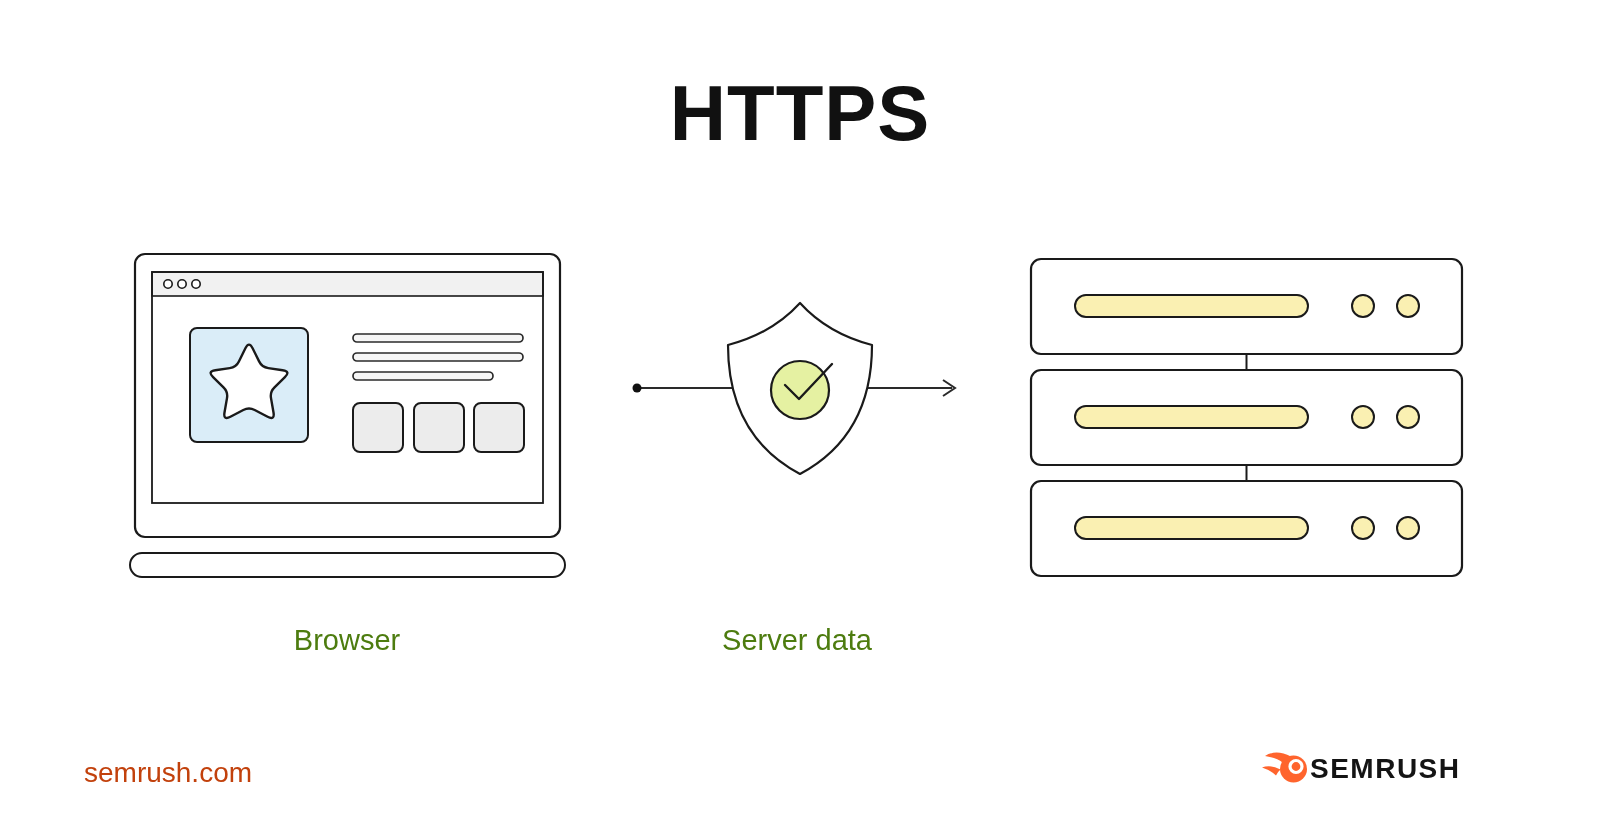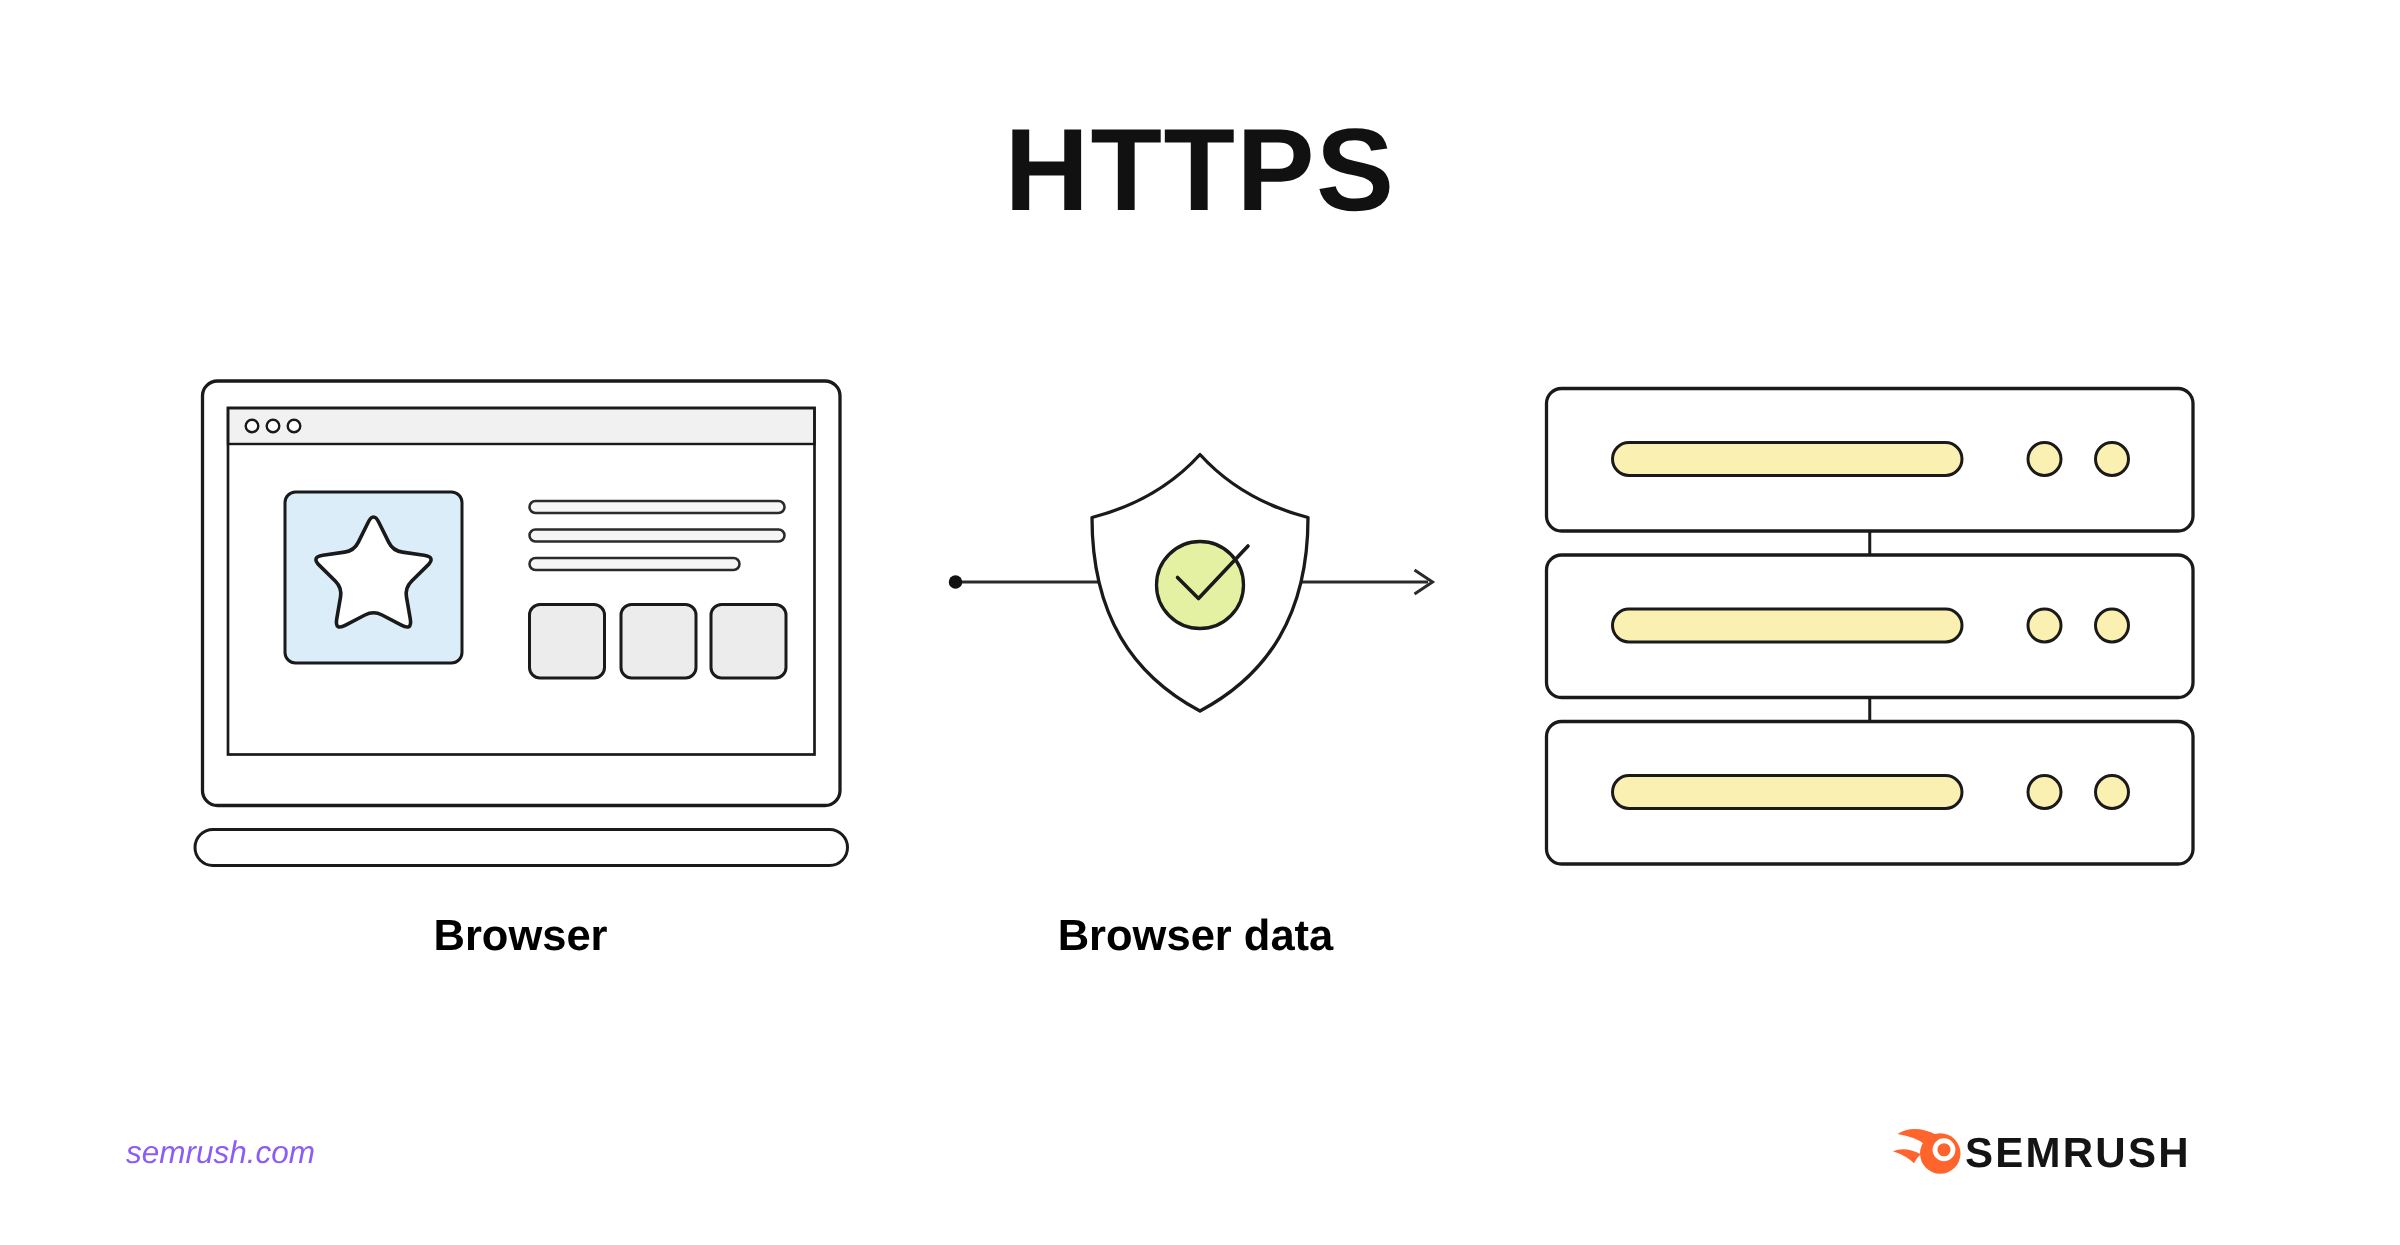--- a/index.html
+++ b/index.html
@@ -6,32 +6,32 @@
   body{
     width:1600px;height:830px;background:#ffffff;position:relative;overflow:hidden;
     font-family:"Liberation Sans","DejaVu Sans",sans-serif;color:#111111;
   }
   .stage{position:absolute;inset:0;}
   .title{
     position:absolute;left:800px;top:68px;transform:translateX(-50%);
     font-size:78px;font-weight:800;letter-spacing:1px;color:#111;white-space:nowrap;
   }
   .node-label{
-    position:absolute;top:608px;transform:translateX(-50%);
-    font-size:29px;font-weight:700;color:#000000;white-space:nowrap;
+    position:absolute;top:624px;transform:translateX(-50%);
+    font-size:29px;font-weight:400;color:#4d7c0f;white-space:nowrap;
   }
   .label-browser{left:347px;}
   .label-secure{left:797px;}
   .label-server{left:1246px;}
   .art{position:absolute;}
   .art-browser{left:127px;top:246px;}
   .art-flow{left:600px;top:280px;}
   .art-server{left:1020px;top:250px;}
   .footer-site{
-    position:absolute;left:84px;top:757px;font-size:21px;color:#8b5cf6;font-style:italic;
+    position:absolute;left:84px;top:757px;font-size:28px;color:#c2410c;
   }
   .brand{
     position:absolute;left:1262px;top:750px;display:flex;align-items:center;
   }
   .brand-text{
     font-size:28px;font-weight:800;letter-spacing:1.5px;color:#141414;white-space:nowrap;
   }
 </style>
 </head>
 <body>
@@ -110,21 +110,21 @@
 
     <g>
       <rect x="11" y="231" width="431" height="95" rx="10" fill="#ffffff" stroke="#1a1a1a" stroke-width="2.2"></rect>
       <rect x="55" y="267" width="233" height="22" rx="11" fill="#faf0b2" stroke="#1a1a1a" stroke-width="2"></rect>
       <circle cx="343" cy="278" r="11" fill="#faf0b2" stroke="#1a1a1a" stroke-width="2"></circle>
       <circle cx="388" cy="278" r="11" fill="#faf0b2" stroke="#1a1a1a" stroke-width="2"></circle>
     </g>
   </svg>
 
   <div class="node-label label-browser">Browser</div>
-  <div class="node-label label-secure">Browser data</div>
+  <div class="node-label label-secure">Server data</div>
 
   <div class="footer-site">semrush.com</div>
 
   <div class="brand">
     <svg width="48" height="38" viewBox="0 0 48 38">
       <path d="M29 6.5 Q14 -1 3 6 Q15 8 20.5 12.5 Q24.5 8.5 29 6.5 Z" fill="#ff642d"></path>
       <path d="M18.5 19.5 Q8 14 0 17.5 Q9 20.5 14 25.5 Q16 21.5 18.5 19.5 Z" fill="#ff642d"></path>
       <circle cx="31.5" cy="19" r="13.5" fill="#ff642d"></circle>
       <circle cx="34" cy="16.5" r="6" fill="none" stroke="#ffffff" stroke-width="3.2"></circle>
     </svg>

